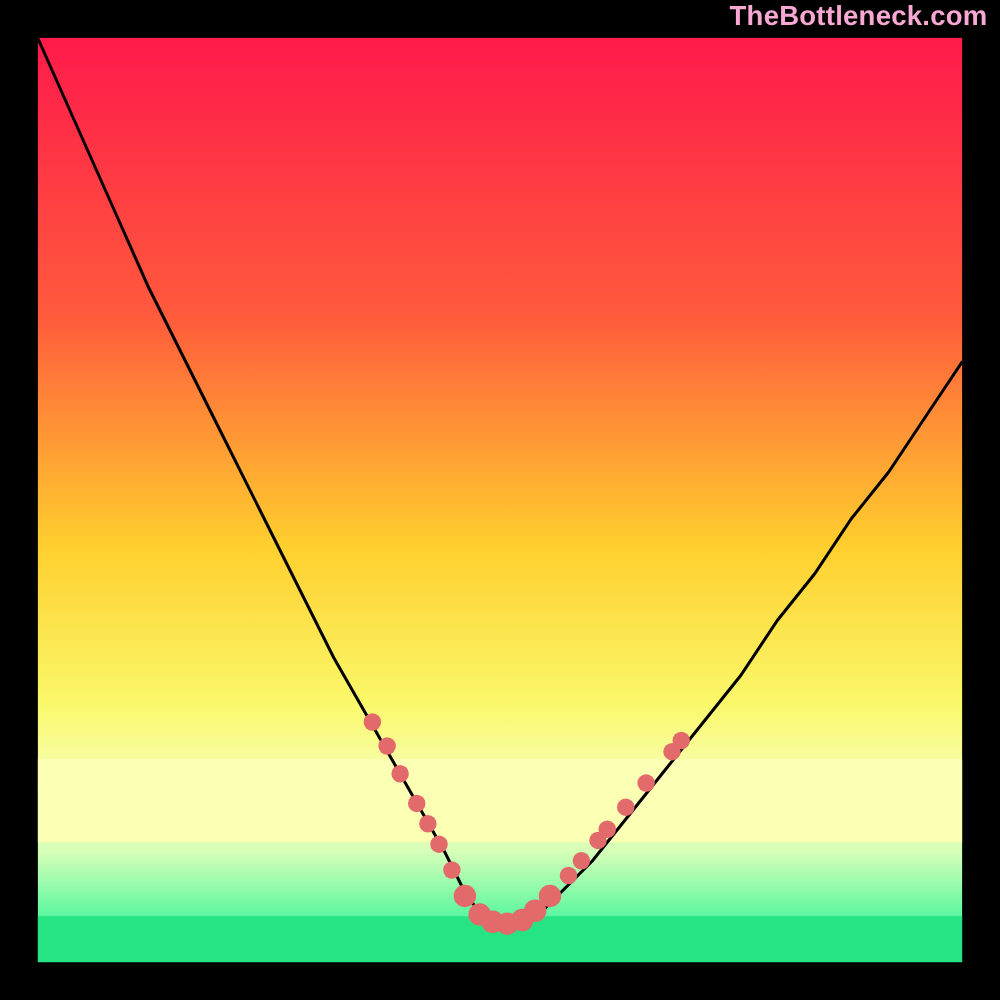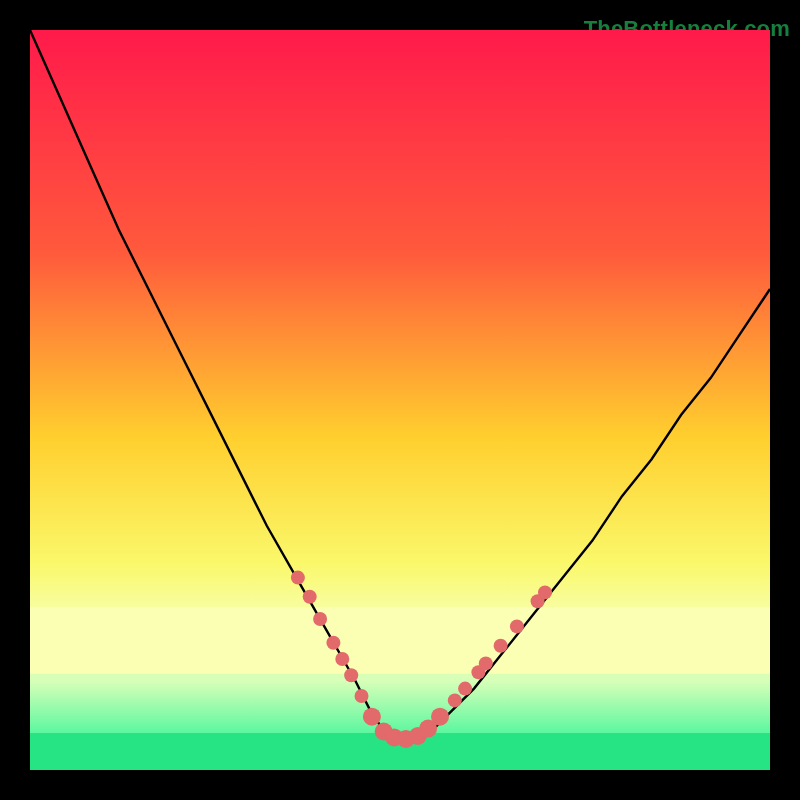--- a/index.html
+++ b/index.html
@@ -20,23 +20,23 @@
   .plot {
     position: absolute;
     left: 30px;
     top: 30px;
     width: 740px;
     height: 740px;
     overflow: hidden;
   }
   .watermark {
     position: absolute;
-    top: 16px;
+    top: 0;
     right: 10px;
-    color: #15803d;
+    color: #f9a8d4;
     font-size: 22px;
     font-weight: 600;
     letter-spacing: 0.2px;
   }
   svg { display: block; }
 </style>
 </head>
 <body>
 
 <div class="frame">

